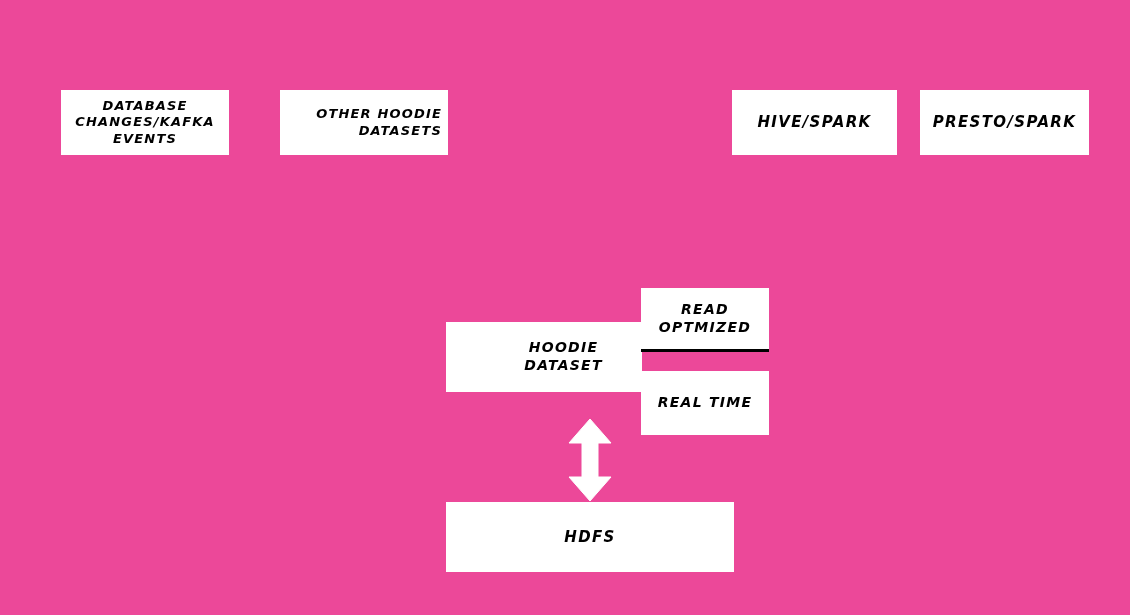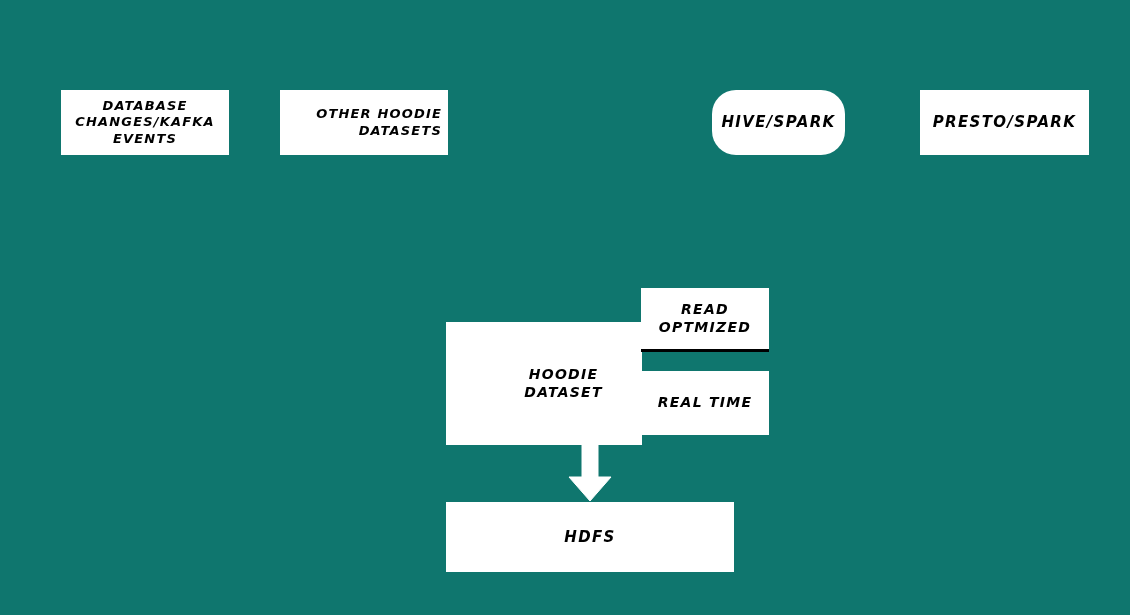--- a/index.html
+++ b/index.html
@@ -4,21 +4,21 @@
 <style>
   html, body {
     margin: 0;
     padding: 0;
     background: #000000;
   }
   #stage {
     position: relative;
     width: 1130px;
     height: 615px;
-    background: #0f766e;
+    background: #ec4899;
     overflow: hidden;
     font-family: "DejaVu Sans", sans-serif;
   }
   .node {
     position: absolute;
     background: #ffffff;
     color: #000000;
     box-sizing: border-box;
     display: flex;
     align-items: center;
@@ -32,26 +32,26 @@
     font-size: 14px;
     -webkit-font-smoothing: none;
   }
   .node .label { display: block; padding: 0 6px; }
 
   
   #node-db-changes   { left: 61px;  top: 90px;  width: 168px; height: 65px; font-size: 13px; }
   #node-other-hoodie { left: 280px; top: 90px;  width: 168px; height: 65px; font-size: 13px; text-align: right; }
 
   
-  #node-hive-spark   { left: 712px; top: 90px;  width: 133px; height: 65px; font-size: 15px; border-radius: 24px; }
+  #node-hive-spark   { left: 732px; top: 90px;  width: 165px; height: 65px; font-size: 15px; }
   #node-presto-spark { left: 920px; top: 90px;  width: 169px; height: 65px; font-size: 15px; }
 
   
   #node-hoodie-dataset {
-    left: 446px; top: 322px; width: 196px; height: 123px;
+    left: 446px; top: 322px; width: 196px; height: 70px;
     justify-content: center;
     padding-right: 4px;
     font-size: 14px;
     padding-left: 43px;
   }
   #node-read-optimized {
     left: 641px; top: 288px; width: 128px; height: 64px;
     border-bottom: 3px solid #000000;
     font-size: 14px;
   }

